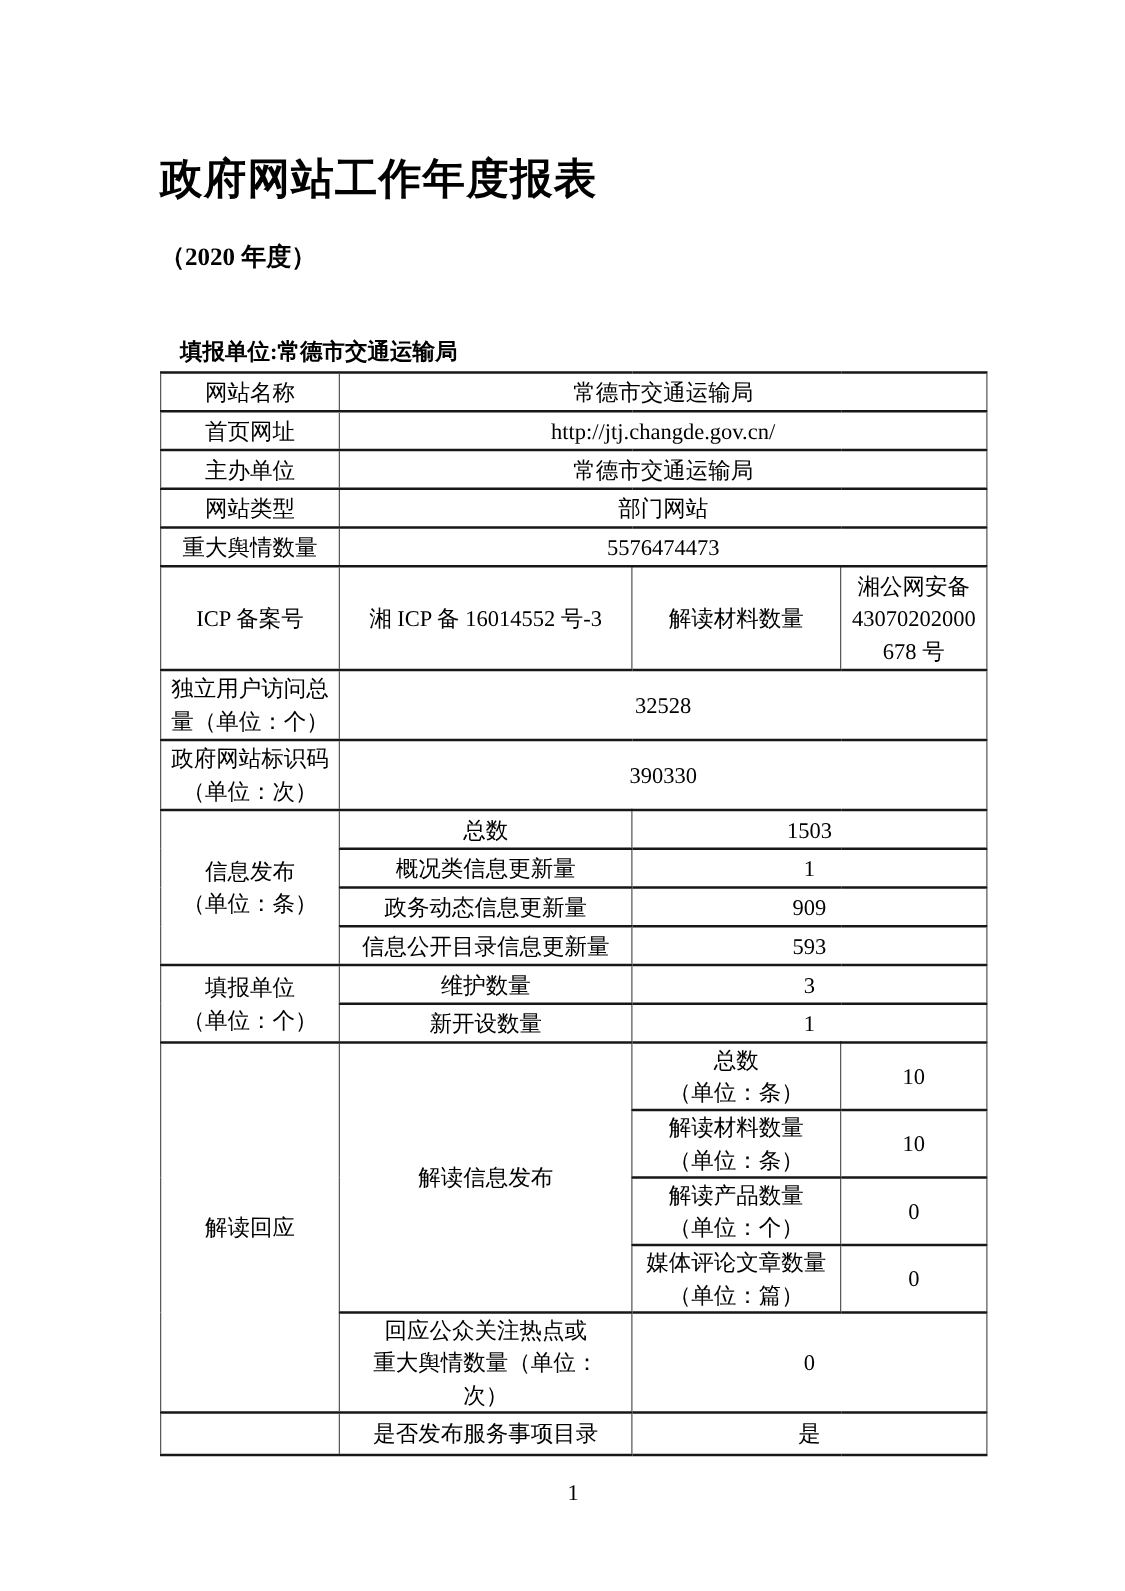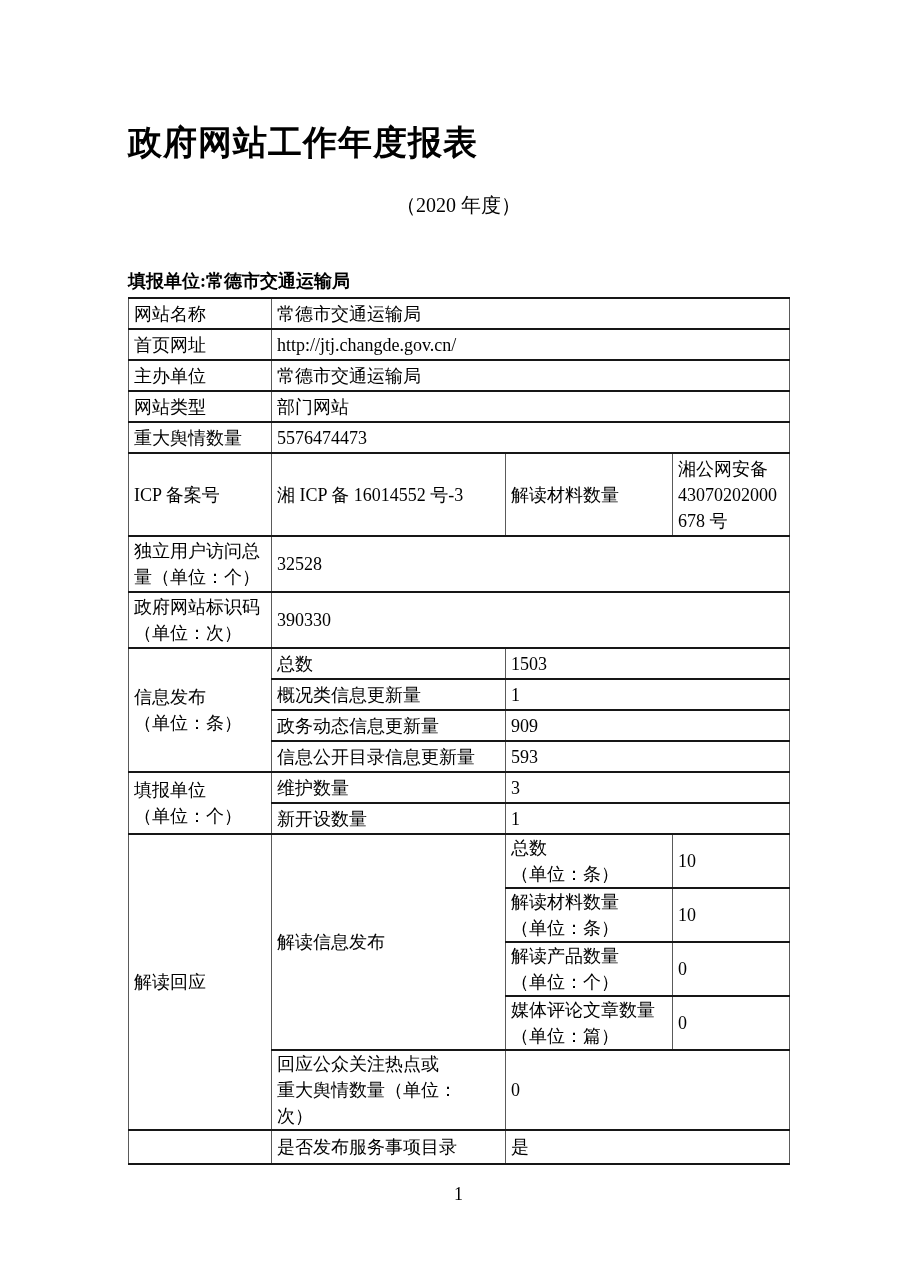--- a/index.html
+++ b/index.html
@@ -7,35 +7,36 @@
     width:900px;height:1273px;background:#ffffff;position:relative;
     font-family:"Liberation Serif","DejaVu Serif",serif;color:#000;
   }
   .content{position:absolute;left:128px;top:0;width:661px;}
   .doc-title{
     position:absolute;top:120px;left:0;width:100%;text-align:left;
     font-family:"Liberation Sans","DejaVu Sans",sans-serif;
     font-weight:700;font-size:34px;letter-spacing:1px;
   }
   .doc-subtitle{
-    position:absolute;top:192px;left:0;width:100%;text-align:center;
+    position:absolute;top:192px;left:0;width:100%;text-align:left;
     font-size:20px;
+    font-weight:bold;
   }
   .filing-unit{
-    position:absolute;top:269px;left:0;
+    position:absolute;top:269px;left:16px;
     font-size:18px;font-weight:700;
   }
   table.report{
     position:absolute;top:297px;left:0;
     border-collapse:collapse;table-layout:fixed;width:661px;
   }
   table.report td{
     border-left:1px solid #5a5a5a;border-right:1px solid #5a5a5a;
     border-top:2px solid #171717;border-bottom:2px solid #171717;
-    vertical-align:middle;
+    text-align:center;vertical-align:middle;
     font-size:18px;line-height:26px;padding:0 5px;
     overflow:hidden;
   }
   .pre{white-space:pre-line;}
   .h31{height:31px}.h83{height:83px}.h56{height:56px}
   .h52{height:52px}.h80{height:80px}.h34{height:34px}
   .page-number{
     position:absolute;top:1184px;left:0;width:100%;text-align:center;
     font-size:18px;
   }

